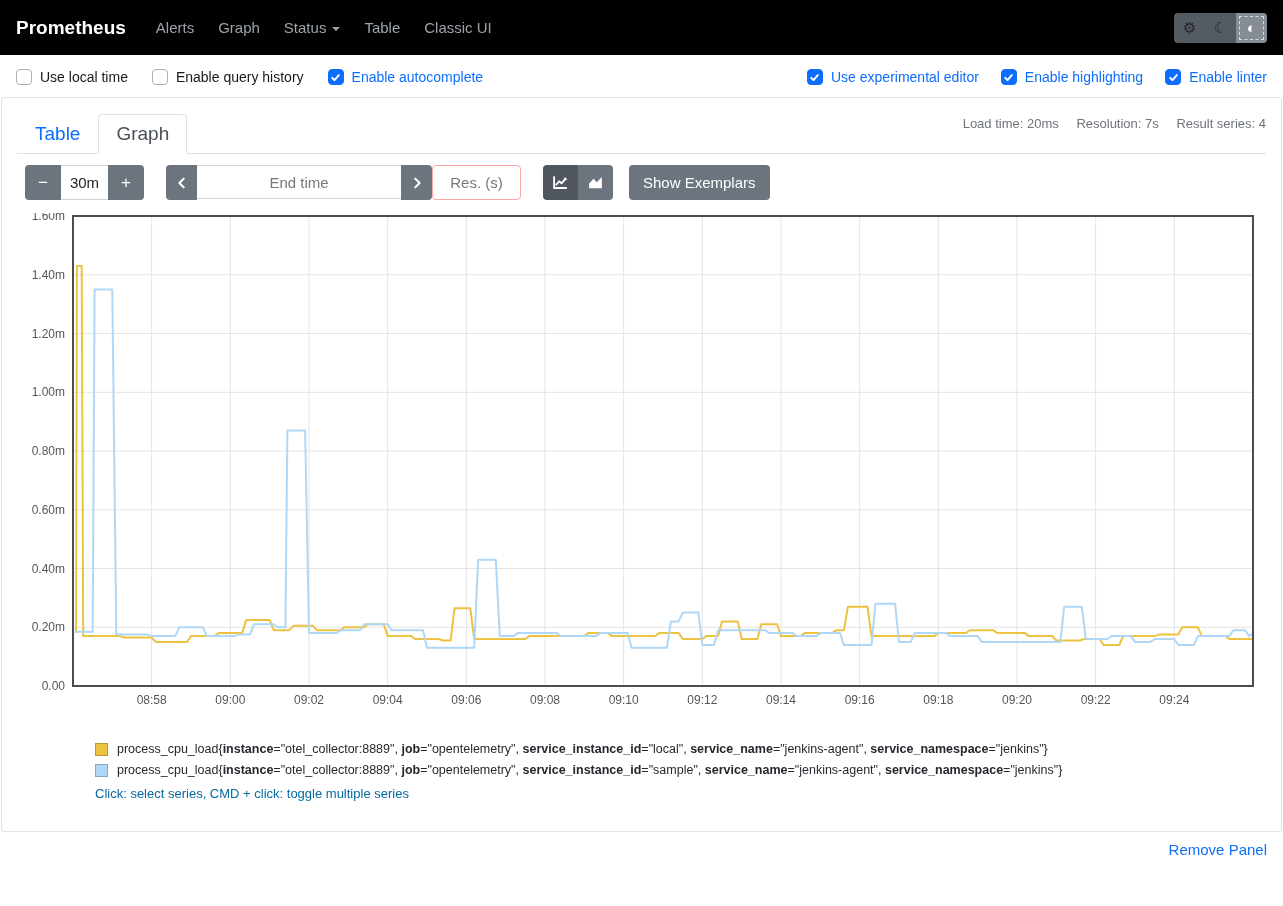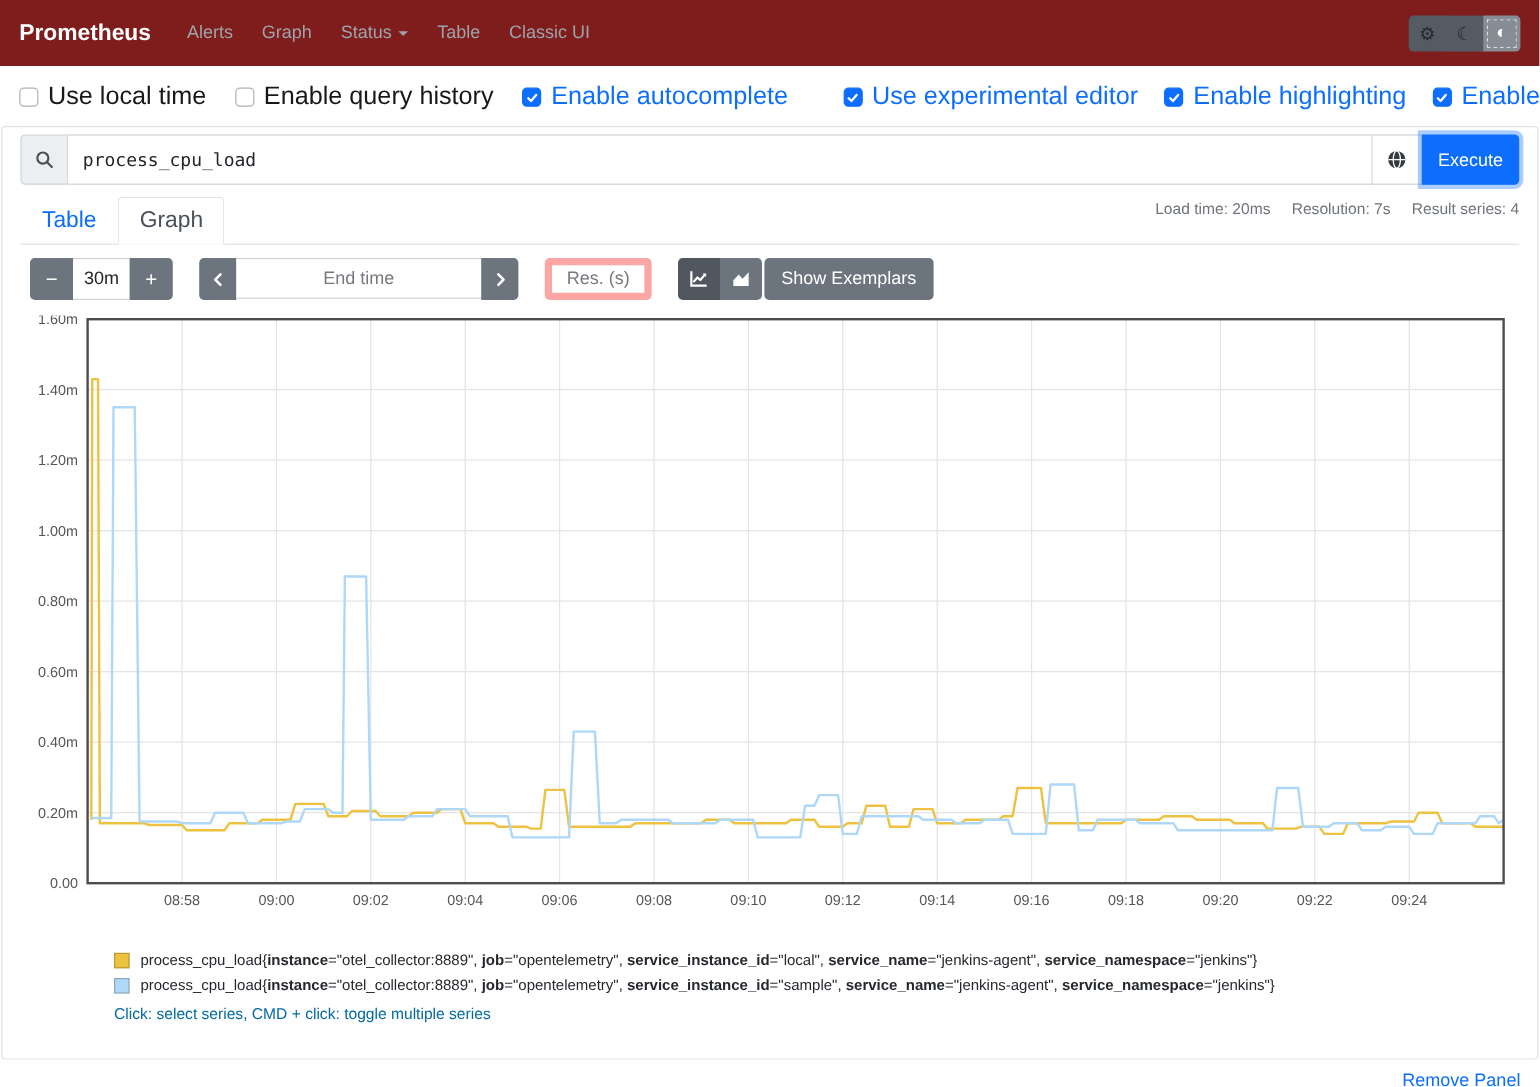--- a/index.html
+++ b/index.html
@@ -1,34 +1,34 @@
 <!DOCTYPE html>
 <html><head>
 <meta charset="utf-8">
 <style>
   * { box-sizing: border-box; }
   html,body { margin:0; padding:0; background:#fff; font-family:"Liberation Sans", sans-serif; color:#212529; }
   body { width:1283px; }
 
   
-  .navbar { height:55px; background:#7f1d1d; display:flex; align-items:center; padding:0 16px; }
+  .navbar { height:55px; background:#000000; display:flex; align-items:center; padding:0 16px; }
   .brand { color:#fff; font-size:19px; font-weight:600; margin-right:18px; }
   .nav-links { display:flex; align-items:center; }
   .nav-link { color:#9da3a9; font-size:15px; padding:8px 12px; text-decoration:none; cursor:pointer; }
   .caret { display:inline-block; margin-left:6px; vertical-align:2px;
            border-left:4px solid transparent; border-right:4px solid transparent; border-top:4px solid #9da3a9; }
   .theme-group { margin-left:auto; display:flex; }
   .theme-btn { width:31px; height:30px; border:none; background:#545b63; color:#24282d; font-size:15px;
                display:flex; align-items:center; justify-content:center; cursor:pointer; padding:0; }
   .theme-btn:first-child { border-radius:4px 0 0 4px; }
   .theme-btn:last-child { border-radius:0 4px 4px 0; }
   .theme-btn.active { background:#868d94; color:#fff; outline:1.5px dashed #d9dde1; outline-offset:-4px; }
 
   
-  .settings-row { display:flex; padding:14px 16px 12px 16px; font-size:21px; }
+  .settings-row { display:flex; padding:14px 16px 12px 16px; font-size:14px; }
   .settings-right { margin-left:auto; display:flex; }
   .settings-left { display:flex; }
   .chk { display:flex; align-items:center; margin-right:24px; cursor:pointer; white-space:nowrap; }
   .settings-right .chk { margin-right:0; margin-left:22px; }
   .chk .box { width:16px; height:16px; border:1px solid #a9b1b9; border-radius:4px; background:#fff;
               display:inline-flex; align-items:center; justify-content:center; margin-right:8px; flex:none; }
   .chk.checked .box { background:#0d6efd; border-color:#0d6efd; }
   .chk .lbl { color:#16181b; }
   .chk.checked .lbl { color:#0d6efd; }
 
@@ -64,29 +64,29 @@
   .rl { border-radius:4px 0 0 4px; }
   .rr { border-radius:0 4px 4px 0; }
   .stepper { display:flex; }
   .dur-input { width:47px; height:35px; border:1px solid #ced4da; border-left:none; border-right:none;
                text-align:center; font-size:15px; color:#212529; outline:none; font-family:inherit; }
   .timenav { display:flex; margin-left:22px; }
   .timenav .gbtn { width:31px; }
   .endtime-input { width:204px; height:34px; border:1px solid #ced4da; border-left:none; border-right:none;
                    text-align:center; font-size:15px; outline:none; font-family:inherit; }
   .endtime-input::placeholder, .res-input::placeholder { color:#75797e; opacity:1; }
-  .res-input { width:89px; height:35px; margin-left:22px; border:6px solid #fca5a5; border-radius:4px;
+  .res-input { width:89px; height:35px; border:1px solid #fca5a5; border-radius:4px;
                text-align:center; font-size:15px; outline:none; font-family:inherit; }
   .charttype { display:flex; margin-left:22px; }
   .ct-btn { width:35px; height:35px; background:#6c757d; border:none; cursor:pointer; padding:0;
             display:flex; align-items:center; justify-content:center; }
   .ct-btn.active { background:#50575e; }
   .ct-btn:first-child { border-radius:4px 0 0 4px; }
   .ct-btn:last-child { border-radius:0 4px 4px 0; }
-  .exemplars-btn { margin-left:2px; height:35px; background:#6c757d; color:#fff; border:none; border-radius:4px;
+  .exemplars-btn { margin-left:16px; height:35px; background:#6c757d; color:#fff; border:none; border-radius:4px;
                    font-size:15px; padding:0 14px; cursor:pointer; font-family:inherit; }
 
   
   .chart { margin:13px 0 0 -7px; }
   .tick { font-size:12px; fill:#565656; font-family:"Liberation Sans", sans-serif; }
 
   
   .legend { margin:24px 0 0 70px; }
   .legend-item { display:flex; align-items:flex-start; font-size:12.5px; color:#25292e; line-height:21px; cursor:pointer; }
   .swatch { width:13px; height:13px; border:1px solid rgba(0,0,0,.22); margin:4px 9px 0 0; flex:none; }
@@ -164,37 +164,20 @@
             <path d="M2.4 6.4 L4.9 8.9 L9.6 3.4" fill="none" stroke="#fff" stroke-width="2.1" stroke-linecap="round" stroke-linejoin="round"></path>
           </svg>
         </span>
         <span class="lbl">Enable linter</span>
       </label>
     </div>
 </div>
 
 <div class="panel-card">
 
-  <div class="query-group">
-    <span class="q-prefix">
-      <svg width="16" height="16" viewBox="0 0 16 16">
-        <circle cx="6.7" cy="6.7" r="4.6" fill="none" stroke="#4a5056" stroke-width="1.8"></circle>
-        <line x1="10.2" y1="10.2" x2="14.2" y2="14.2" stroke="#4a5056" stroke-width="1.8" stroke-linecap="round"></line>
-      </svg>
-    </span>
-    <input class="q-input" spellcheck="false" value="process_cpu_load" style="">
-    <button class="globe-btn">
-      <svg width="18" height="18" viewBox="0 0 18 18">
-        <circle cx="9" cy="9" r="7.2" fill="#343a40"></circle>
-        <ellipse cx="9" cy="9" rx="3" ry="7.2" fill="none" stroke="#fff" stroke-width="1.1"></ellipse>
-        <line x1="1.8" y1="9" x2="16.2" y2="9" stroke="#fff" stroke-width="1.1"></line>
-      </svg>
-    </button>
-    <button class="execute-btn">Execute</button>
-  </div>
 
   <div class="tabbar-wrap">
     <div class="stats">
       <span>Load time: 20ms</span>
       <span>Resolution: 7s</span>
       <span>Result series: 4</span>
     </div>
     <div class="tabs" id="tabs">
         <button class="tab">Table</button>
         <button class="tab active">Graph</button>

